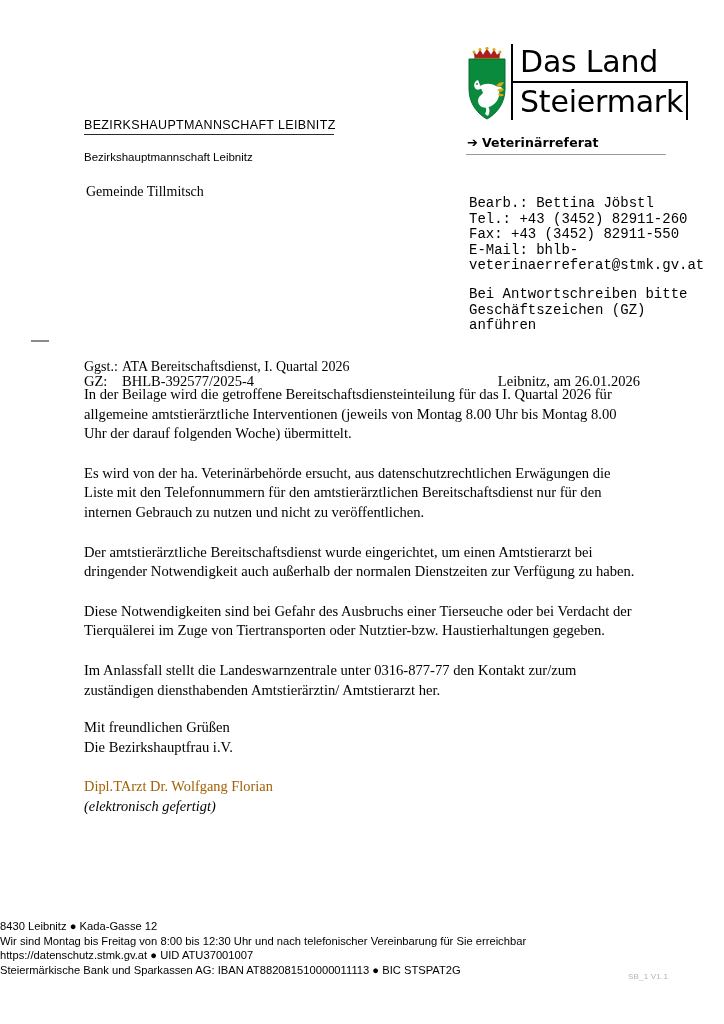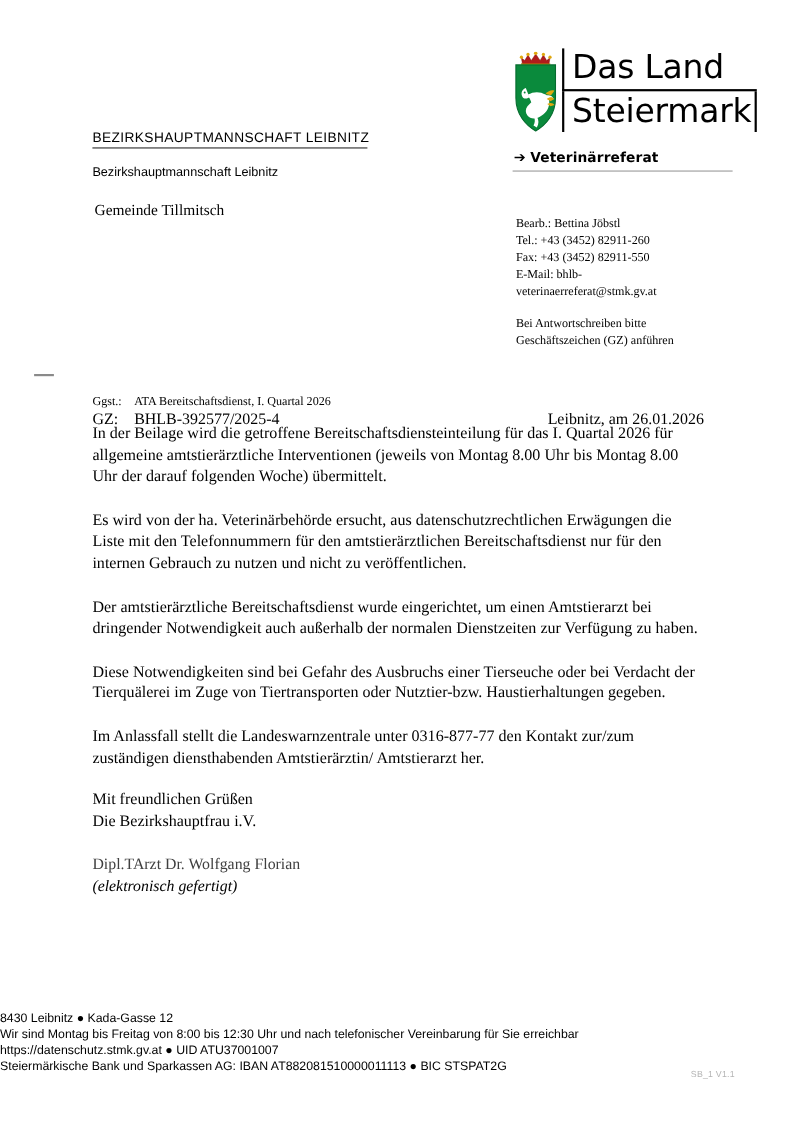--- a/index.html
+++ b/index.html
@@ -132,22 +132,22 @@
     font-family: "Liberation Serif", serif;
     font-size: 14px;
     white-space: nowrap;
   }
 
   
   .contact {
     position: absolute;
     left: 469px;
     top: 196px;
-    font-family: Liberation Serif, serif;
-    font-size: 11px;
+    font-family: Liberation Mono, monospace;
+    font-size: 14px;
     line-height: 15.6px;
     width: 220px;
   }
   .contact .gap { height: 13px; }
 
   
   .fold-mark {
     position: absolute;
     left: 31px;
     top: 340px;
@@ -167,42 +167,42 @@
     justify-content: space-between;
     align-items: baseline;
   }
   .gz-left { white-space: nowrap; }
   .gz-label { display: inline-block; width: 38px; margin-top: 44px; }
   .gz-date { white-space: nowrap; }
   .ggst-row {
     position: absolute;
     left: 84px;
     top: 359px;
-    font-size: 11px;
+    font-size: 14px;
     white-space: nowrap;
   }
   .ggst-label { display: inline-block; width: 38px; }
 
   
   .body-wrap {
     position: absolute;
     left: 84px;
     top: 385px;
     width: 558px;
     font-size: 14.6px;
     line-height: 19.6px;
   }
   .para { margin: 0 0 20px 0; }
   .para.bold { font-weight: normal; }
   .para.tight { margin-bottom: 18px; }
   .closing { margin: 0; line-height: 19.6px; }
 
   .signer {
     margin-top: 20px;
-    color: #404040;
+    color: #a16207;
     font-size: 14.4px;
   }
   .signer-note {
     font-style: italic;
     font-size: 14.4px;
   }
 
   
   .footer {
     position: absolute;

